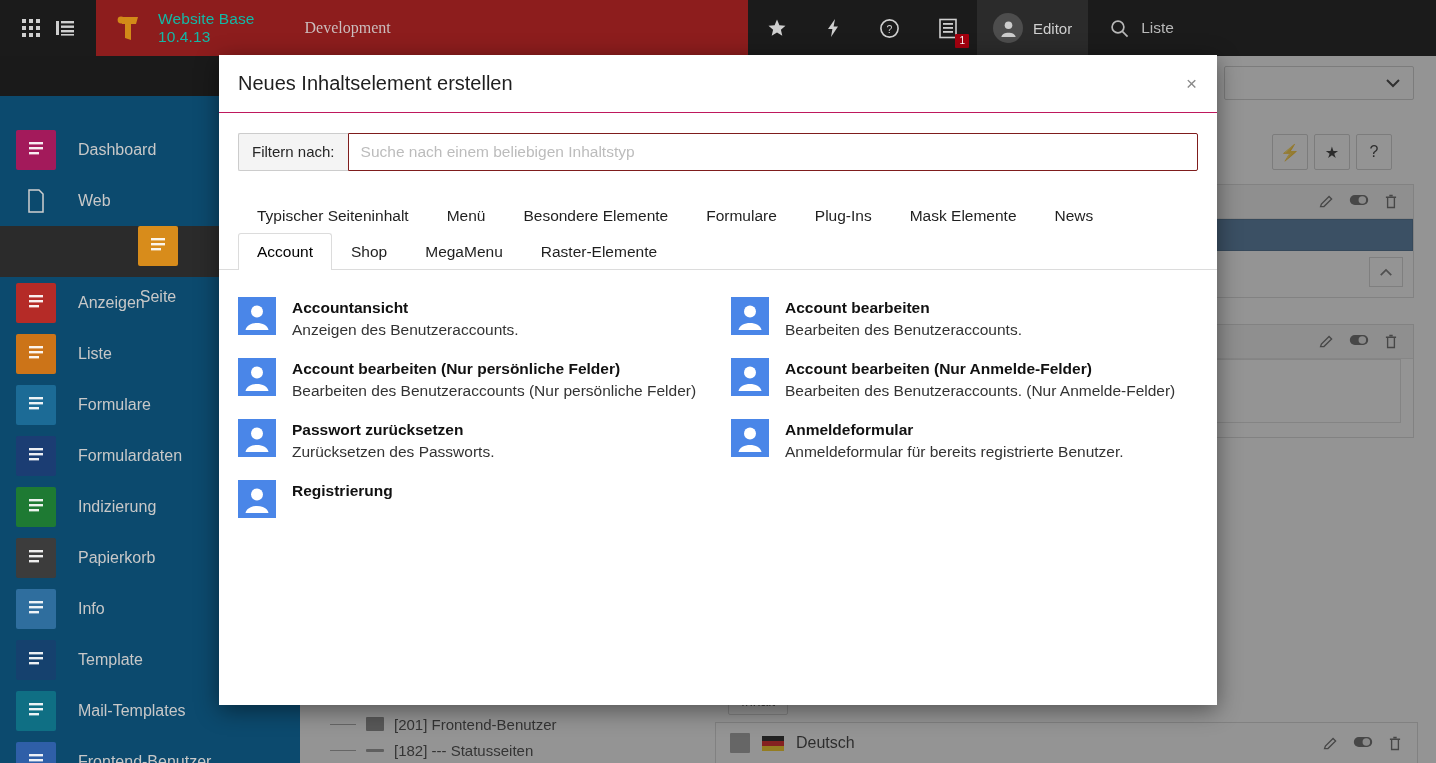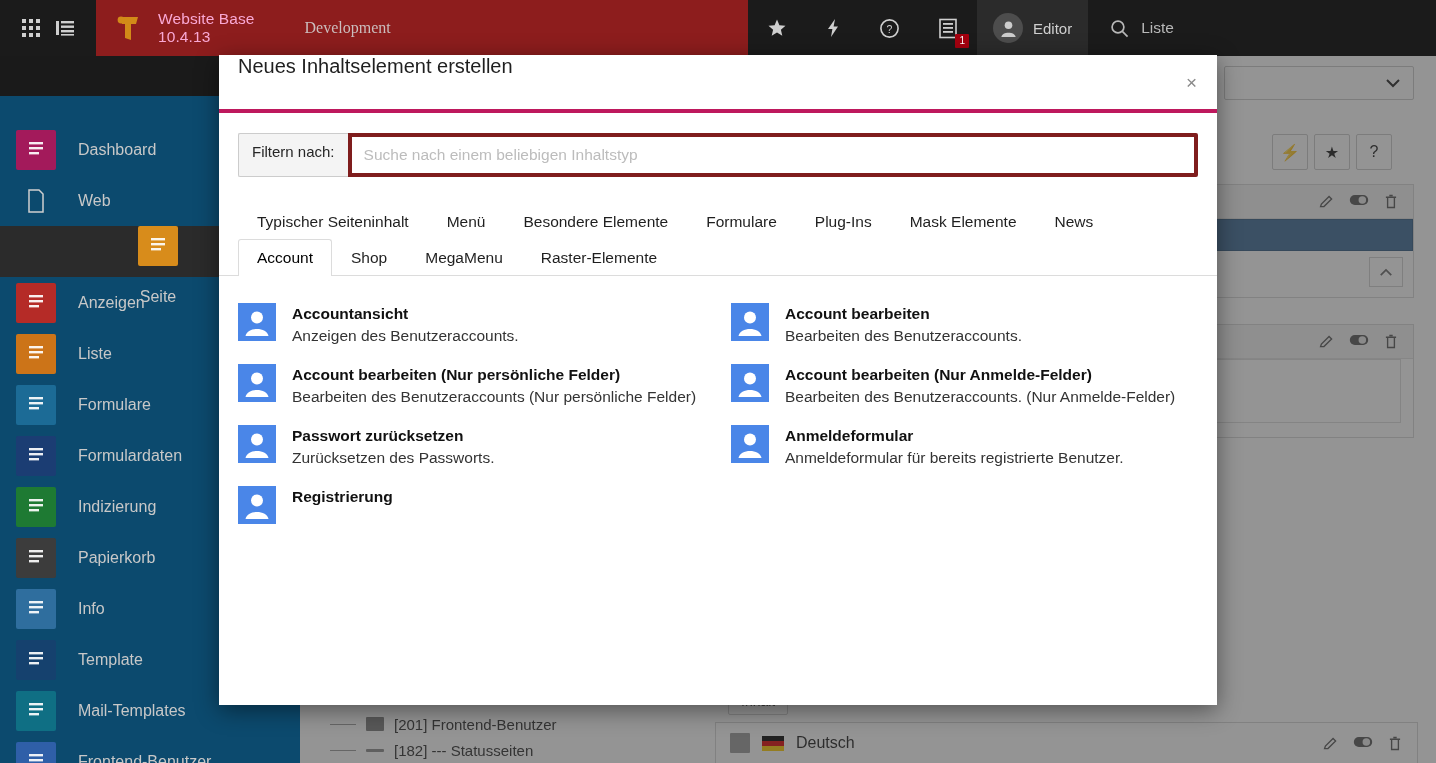--- a/index.html
+++ b/index.html
@@ -13,21 +13,21 @@
 
   
   .bg-layer { position: absolute; inset: 0; }
 
   
   .topbar { position: absolute; top: 0; left: 0; width: 1436px; height: 56px; background: #1b1b1b; display: flex; align-items: stretch; }
   .tb-left { width: 96px; display: flex; align-items: center; justify-content: space-around; padding: 0 14px; background: #1b1b1b; }
   .tb-icon-btn { color: #d0d0d0; display: flex; align-items: center; justify-content: center; cursor: pointer; }
   .brand { width: 652px; background: #8d1d1d; display: flex; align-items: center; padding-left: 18px; gap: 14px; }
   .brand-logo { width: 30px; height: 30px; flex: 0 0 auto; }
-  .brand-title { color: #f9a8d4; font-size: 15.5px; line-height: 18px; letter-spacing: .1px; }
+  .brand-title { color: #14b8a6; font-size: 15.5px; line-height: 18px; letter-spacing: .1px; }
   .brand-env { color: #cbbdbd; font-size: 16px; margin-left: 36px; font-family: Liberation Serif, serif; }
   .tb-right { flex: 1; display: flex; align-items: center; background: #1b1b1b; }
   .tb-mod { height: 56px; display: flex; align-items: center; padding: 0 19px; position: relative; cursor: pointer; }
   .tb-mod.user { background: #2b2b2b; padding: 0 16px; gap: 10px; }
   .tb-mod.user .avatar { width: 30px; height: 30px; border-radius: 50%; background: #4d4d4d; display: flex; align-items: center; justify-content: center; }
   .tb-username { color: #cfcfcf; font-size: 15px; }
   .badge-count { position: absolute; bottom: 8px; right: 8px; background: #a4000f; color: #fff; font-size: 10px; line-height: 12px; padding: 1px 4px; border-radius: 1px; }
   .tb-search { display: flex; align-items: center; gap: 12px; padding-left: 22px; }
   .tb-search span { color: #b8b8b8; font-size: 15.5px; }
 
@@ -59,28 +59,28 @@
   .inhalt-btn { position: absolute; left: 428px; bottom: 48px; border: 1px solid #cfcfcf; background: #fff; border-radius: 2px; padding: 5px 12px; font-size: 14px; color: #333; }
   .lang-panel { position: absolute; left: 415px; right: 18px; bottom: 0; border: 1px solid #d5d5d5; border-bottom: none; background: #fff; padding: 10px 14px; display: flex; align-items: center; gap: 12px; }
   .flag { width: 22px; height: 15px; background: linear-gradient(#000 33%, #d00 33% 66%, #fc0 66%); flex: 0 0 auto; }
   .lang-name { font-size: 16px; color: #1a1a1a; }
   .lang-actions { margin-left: auto; display: flex; gap: 14px; }
 
   .dimmer { position: absolute; top: 56px; left: 300px; width: 1136px; height: 707px; background: rgba(60,60,60,.55); }
 
   
   .modal { position: absolute; left: 219px; top: 55px; width: 998px; height: 650px; background: #fff; box-shadow: 0 5px 22px rgba(0,0,0,.45); display: flex; flex-direction: column; }
-  .modal-head { height: 58px; border-bottom: 4px solid #be185d; display: flex; padding: 0 20px 0 19px; background: #fff; }
+  .modal-head { height: 58px; border-bottom: 1px solid #be185d; display: flex; align-items: center; padding: 0 20px 0 19px; background: #fff; }
   .modal-title { font-size: 20px; color: #1f1f1f; font-weight: normal; }
   .modal-close { margin-left: auto; color: #8a8a8a; font-size: 19px; background: none; border: none; cursor: pointer; line-height: 1; }
   .modal-body { flex: 1; display: flex; flex-direction: column; overflow: hidden; }
 
   .filter-row { padding: 20px 19px 0 19px; display: flex; }
   .filter-label { border: 1px solid #ccc; border-right: none; background: #f4f4f4; font-size: 15px; color: #262626; padding: 9px 13px; border-radius: 2px 0 0 2px; white-space: nowrap; }
-  .filter-input { flex: 1; border: 4px solid #7f1d1d; border-radius: 0 2px 2px 0; padding: 9px 12px; font-size: 15.5px; font-family: "Liberation Sans", sans-serif; color: #333; outline: none; }
+  .filter-input { flex: 1; border: 1px solid #7f1d1d; border-radius: 0 2px 2px 0; padding: 9px 12px; font-size: 15.5px; font-family: "Liberation Sans", sans-serif; color: #333; outline: none; }
   .filter-input::placeholder { color: #bcbcbc; }
 
   .tabs { padding: 26px 19px 0 19px; border-bottom: 1px solid #dcdcdc; }
   .tab-row { display: flex; flex-wrap: wrap; }
   .tab { padding: 9px 18px; font-size: 15.5px; color: #1f1f1f; cursor: pointer; border: 1px solid transparent; border-bottom: none; border-radius: 3px 3px 0 0; margin-bottom: -1px; }
   .tab.active { background: #fff; border-color: #dcdcdc; color: #000000; }
 
   .items-area { flex: 1; overflow: hidden; padding: 18px 19px 0 19px; background: #fff; }
   .items-grid { display: grid; grid-template-columns: 1fr 1fr; column-gap: 26px; row-gap: 0; }
   .ce-item { display: flex; gap: 16px; padding: 9px 0 9px 0; cursor: pointer; align-items: flex-start; }

